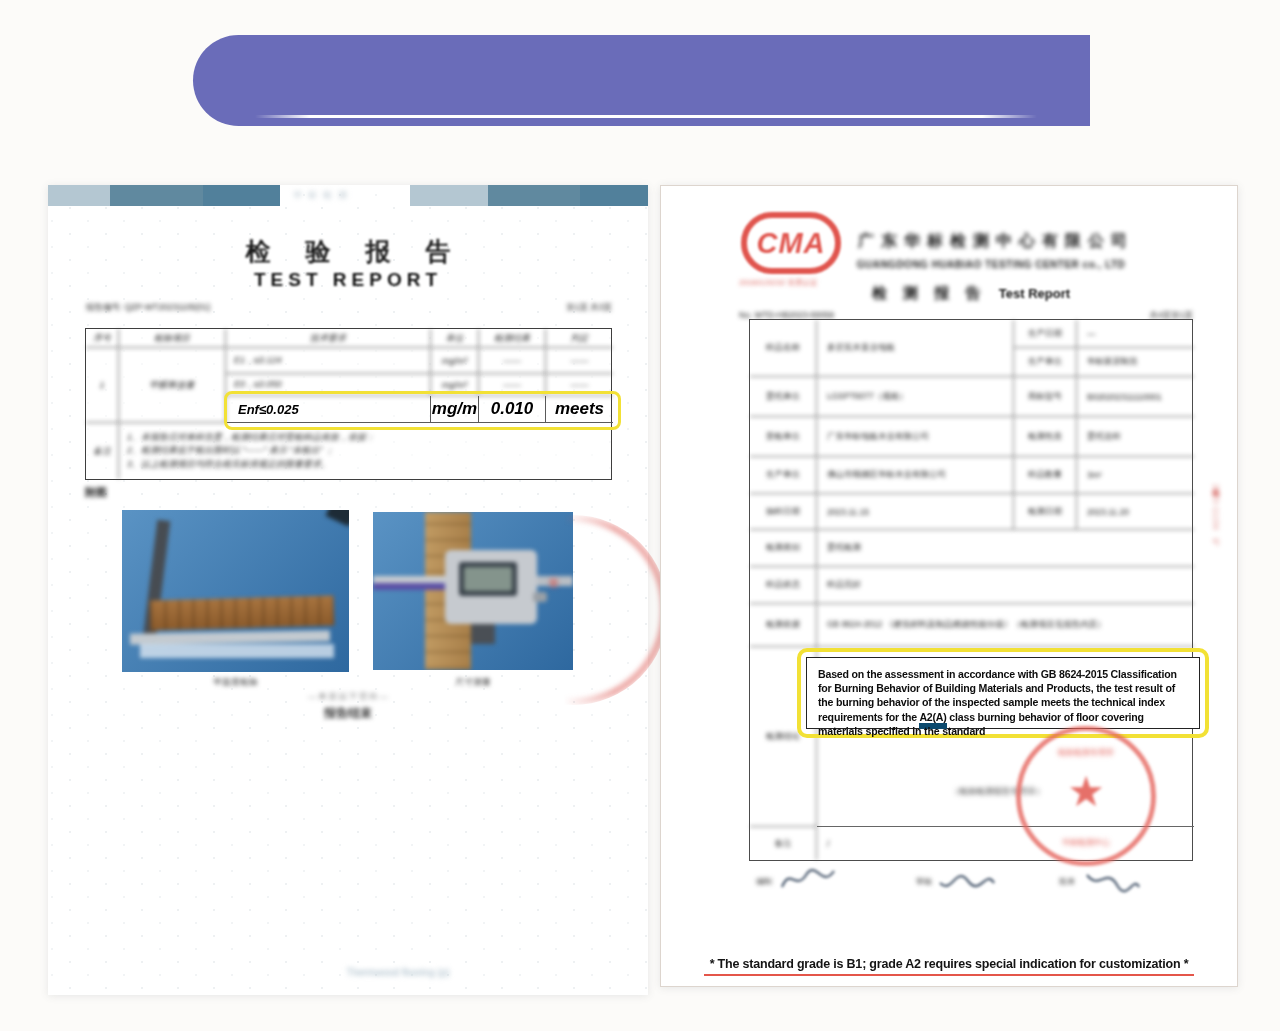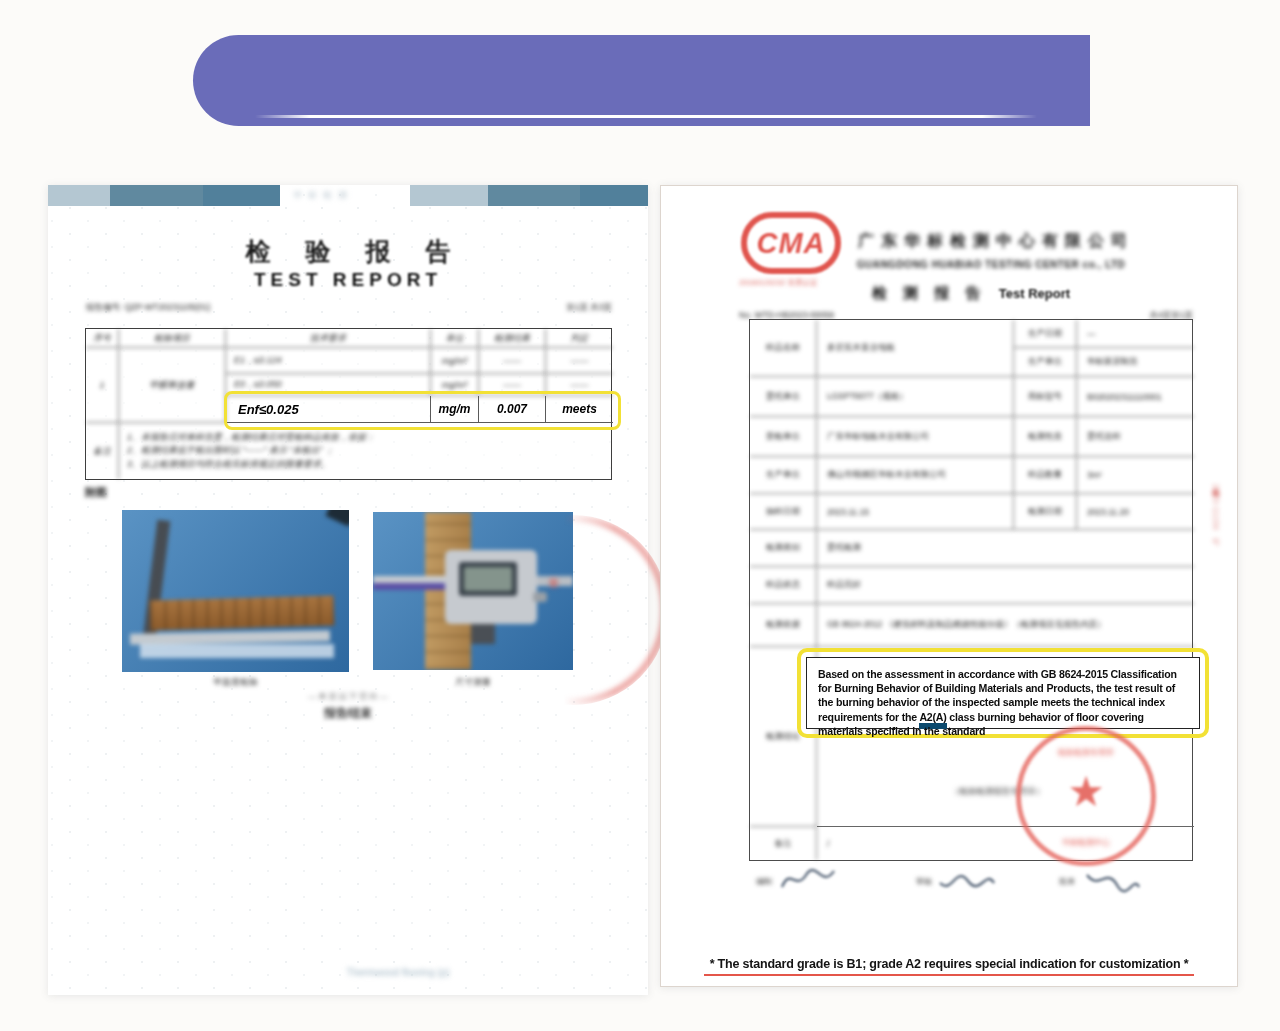--- a/index.html
+++ b/index.html
@@ -35,21 +35,21 @@
   .lpage-no{left:452px;top:117px;width:112px;text-align:right;font-size:8.5px;color:#222;}
 
   
   .ltable{left:37px;top:143px;width:527px;display:grid;
           grid-template-columns:33px 107px 205px 48px 67px 67px;
           grid-template-rows:19px 26px 22px 27px 56px;
           border:1.5px solid #3e3e3e;box-sizing:border-box;font-size:9px;color:#222;background:rgba(255,255,255,0.6);}
   .lc{border-right:1px solid #5a5a5a;border-bottom:1px solid #5a5a5a;display:flex;align-items:center;justify-content:center;overflow:hidden;font-style:italic;}
   .lc.last{border-right:none;} .lc.bot{border-bottom:none;}
   .lc.hl-req{justify-content:flex-start;padding-left:12px;font-size:13px;font-weight:bold;color:#000;}
-  .hlv{font-size:12px;font-weight:bold;color:#000;}
+  .hlv{font-size:17px;font-weight:bold;color:#000;}
   .notes-content{flex-direction:column;align-items:flex-start;justify-content:center;padding-left:8px;line-height:1.5;}
   .hl-box{left:176px;top:206px;width:391px;height:33px;border:3px solid #f2e135;border-radius:8px;}
 
   .figs-label{left:37px;top:300px;font-size:11px;font-weight:bold;color:#222;}
 
   .photo{overflow:hidden;background:linear-gradient(135deg,#5a93c4,#2e689f);}
   .ph-in{position:absolute;left:0;top:0;right:0;bottom:0;filter:blur(2px);}
   .caption{text-align:center;font-size:9px;color:#333;}
   .end-small{left:0;top:506px;width:600px;text-align:center;font-size:8px;color:#555;}
   .end-bold{left:0;top:520px;width:600px;text-align:center;font-size:12px;font-weight:bold;color:#333;}
@@ -142,21 +142,21 @@
       <div class="lc bl2">——</div>
       <div class="lc bl2 last">——</div>
 
       <div class="lc bl2" style="justify-content:flex-start;padding-left:8px;">E0，≤0.050</div>
       <div class="lc bl2">mg/m³</div>
       <div class="lc bl2">——</div>
       <div class="lc bl2 last">——</div>
 
       <div class="lc hl-req">Enf≤0.025</div>
       <div class="lc hlv">mg/m</div>
-      <div class="lc hlv">0.007</div>
+      <div class="lc hlv">0.010</div>
       <div class="lc hlv last">meets</div>
 
       <div class="lc bl2 bot">备注</div>
       <div class="lc bot last notes-content" style="grid-column:2/7;">
         <span class="bl2">1、本报告仅对来样负责，检测结果仅对受检样品有效，依据：</span>
         <span class="bl2">2、检测结果低于检出限时以 “——” 表示 “未检出” ；</span>
         <span class="bl2">3、以上检测项目均符合相关标准规定的限量要求。</span>
       </div>
     </div>
 

